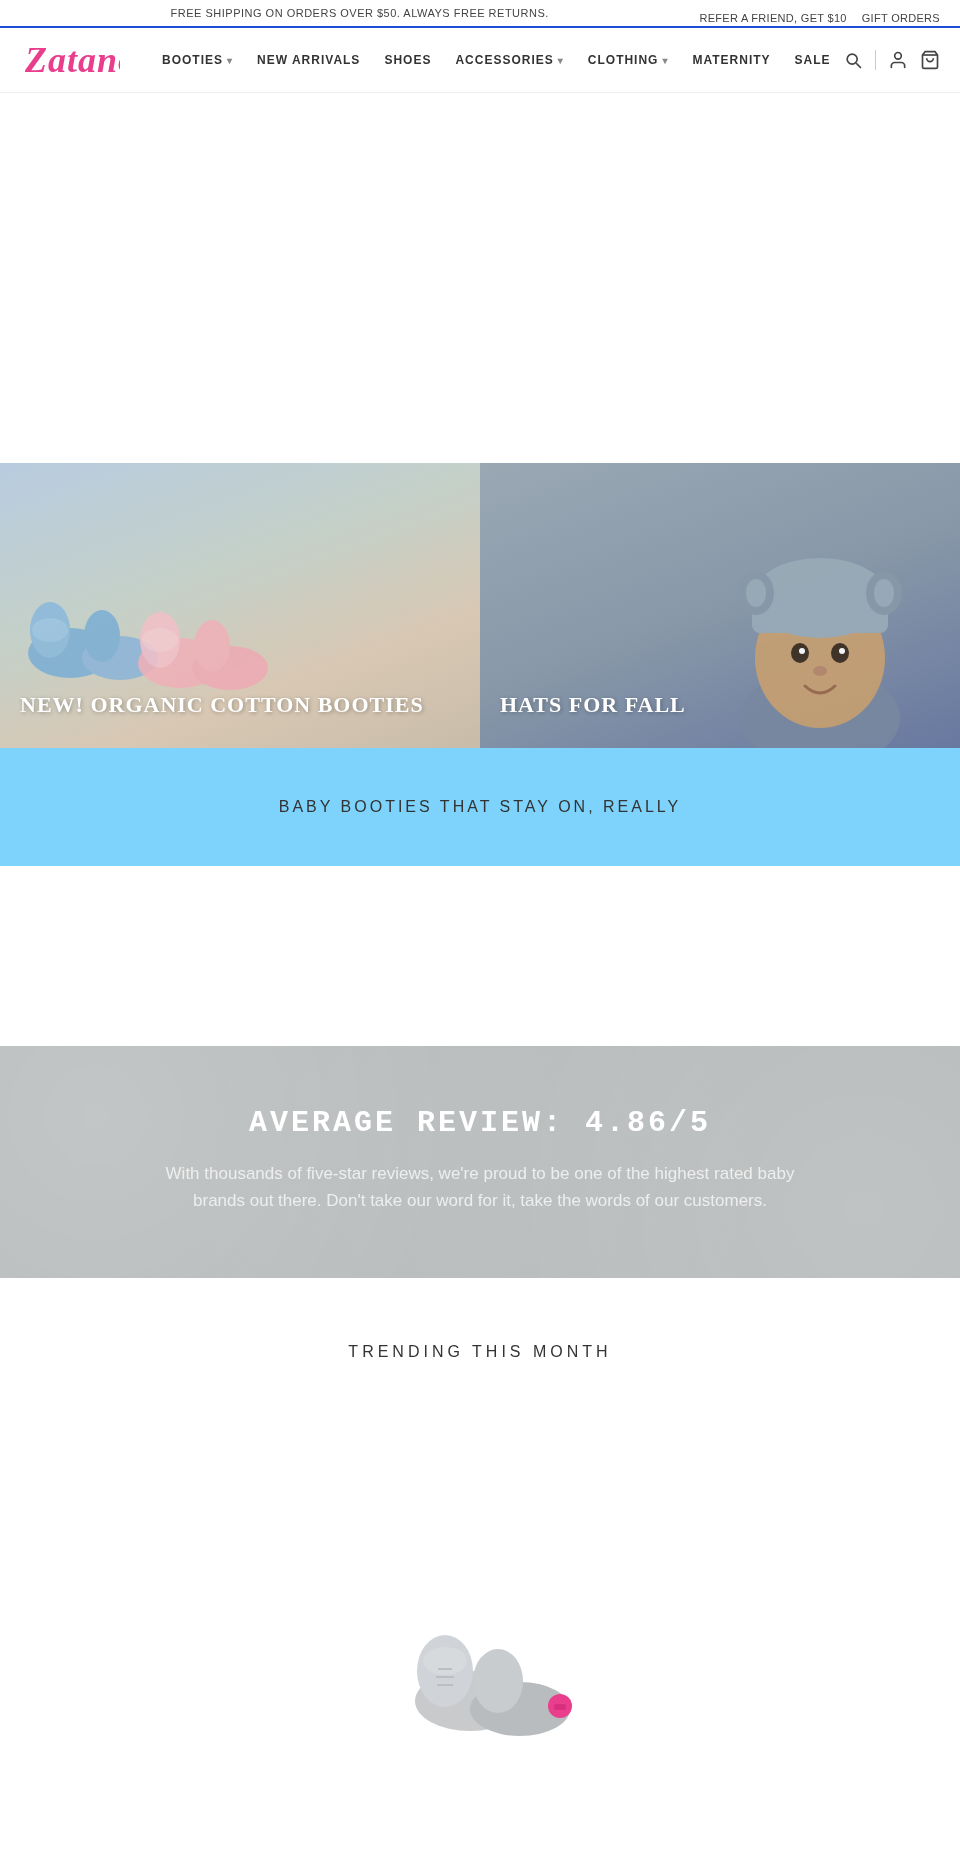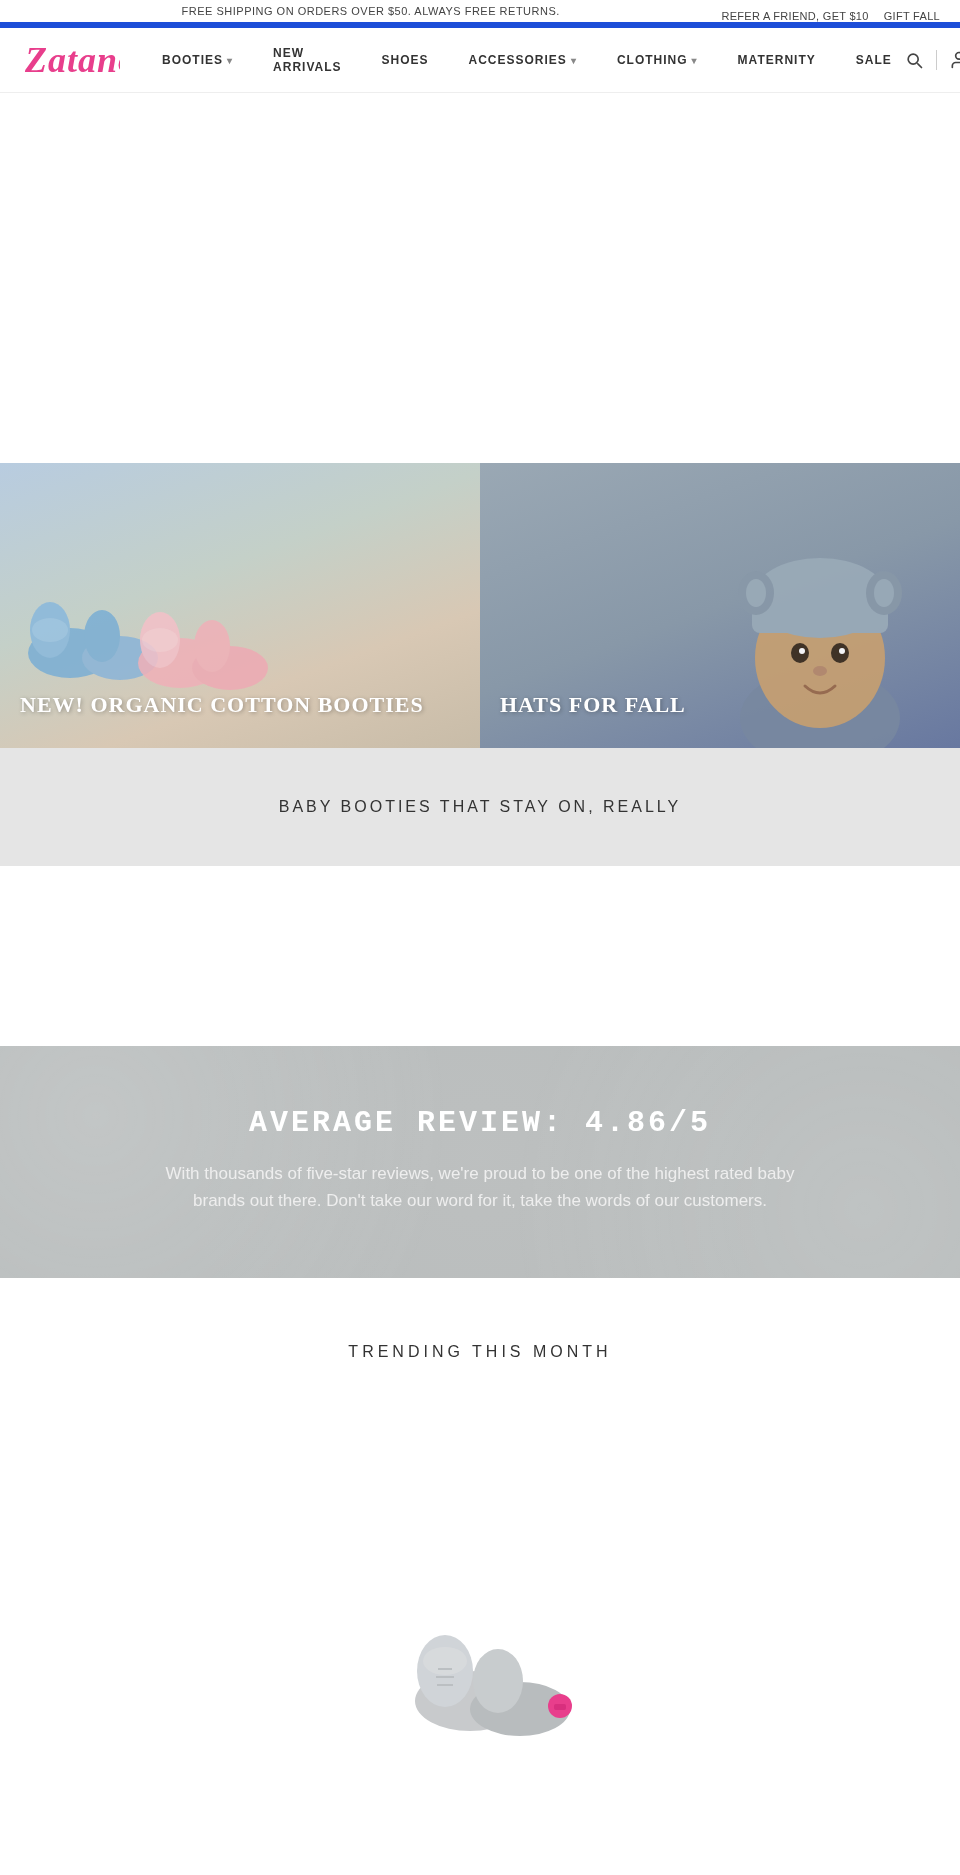--- a/index.html
+++ b/index.html
@@ -5,21 +5,21 @@
     * { margin: 0; padding: 0; box-sizing: border-box; }
     body { font-family: Arial, sans-serif; background: #fff; width: 960px; }
 
     
     .top-bar {
       background: #fff;
       display: flex;
       align-items: center;
       justify-content: space-between;
       padding: 6px 20px;
-      border-bottom: 6px solid #1d4ed8;
+      border-bottom: 2px solid #1d4ed8;
       font-size: 11px;
       color: #444;
       height: 28px;
     }
     .top-bar-center {
       flex: 1;
       text-align: center;
       letter-spacing: 0.5px;
       font-size: 11px;
     }
@@ -52,21 +52,21 @@
       font-size: 34px;
       color: #e83e8c;
       font-style: italic;
       letter-spacing: 1px;
       margin-right: 30px;
       flex-shrink: 0;
     }
     .nav {
       display: flex;
       align-items: flex-start;
-      gap: 16px;
+      gap: 0;
       flex: 1;
     }
     .nav-item {
       font-size: 12px;
       font-weight: bold;
       letter-spacing: 1px;
       color: #333;
       text-transform: uppercase;
       padding: 0 12px;
       cursor: pointer;
@@ -154,21 +154,21 @@
       letter-spacing: 1px;
       text-shadow: 1px 1px 4px rgba(0,0,0,0.3);
       text-transform: uppercase;
       font-family: Liberation Serif, serif;
     }
 
     
     .tagline-section {
       text-align: center;
       padding: 50px 36px;
-      background: #e5e5e5;
+      background: #7dd3fc;
     }
     .tagline-text {
       font-size: 16px;
       letter-spacing: 3px;
       color: #333;
       font-weight: 500;
       text-transform: uppercase;
     }
 
     
@@ -238,21 +238,21 @@
     
   </style>
 </head>
 <body>
 
 <div class="top-bar">
   <div></div>
   <div class="top-bar-center">FREE SHIPPING ON ORDERS OVER $50. ALWAYS FREE RETURNS.</div>
   <div class="top-bar-right">
     <span>REFER A FRIEND, GET $10</span>
-    <span>GIFT FALL</span>
+    <span>GIFT ORDERS</span>
   </div>
 </div>
 
 <header class="header">
   <div class="logo">
     <svg width="100" height="45" viewBox="0 0 100 45">
       <text x="5" y="38" font-family="Georgia, serif" font-size="36" font-style="italic" font-weight="bold" fill="#e83e8c">Zatano</text>
     </svg>
   </div>
   <nav class="nav">

